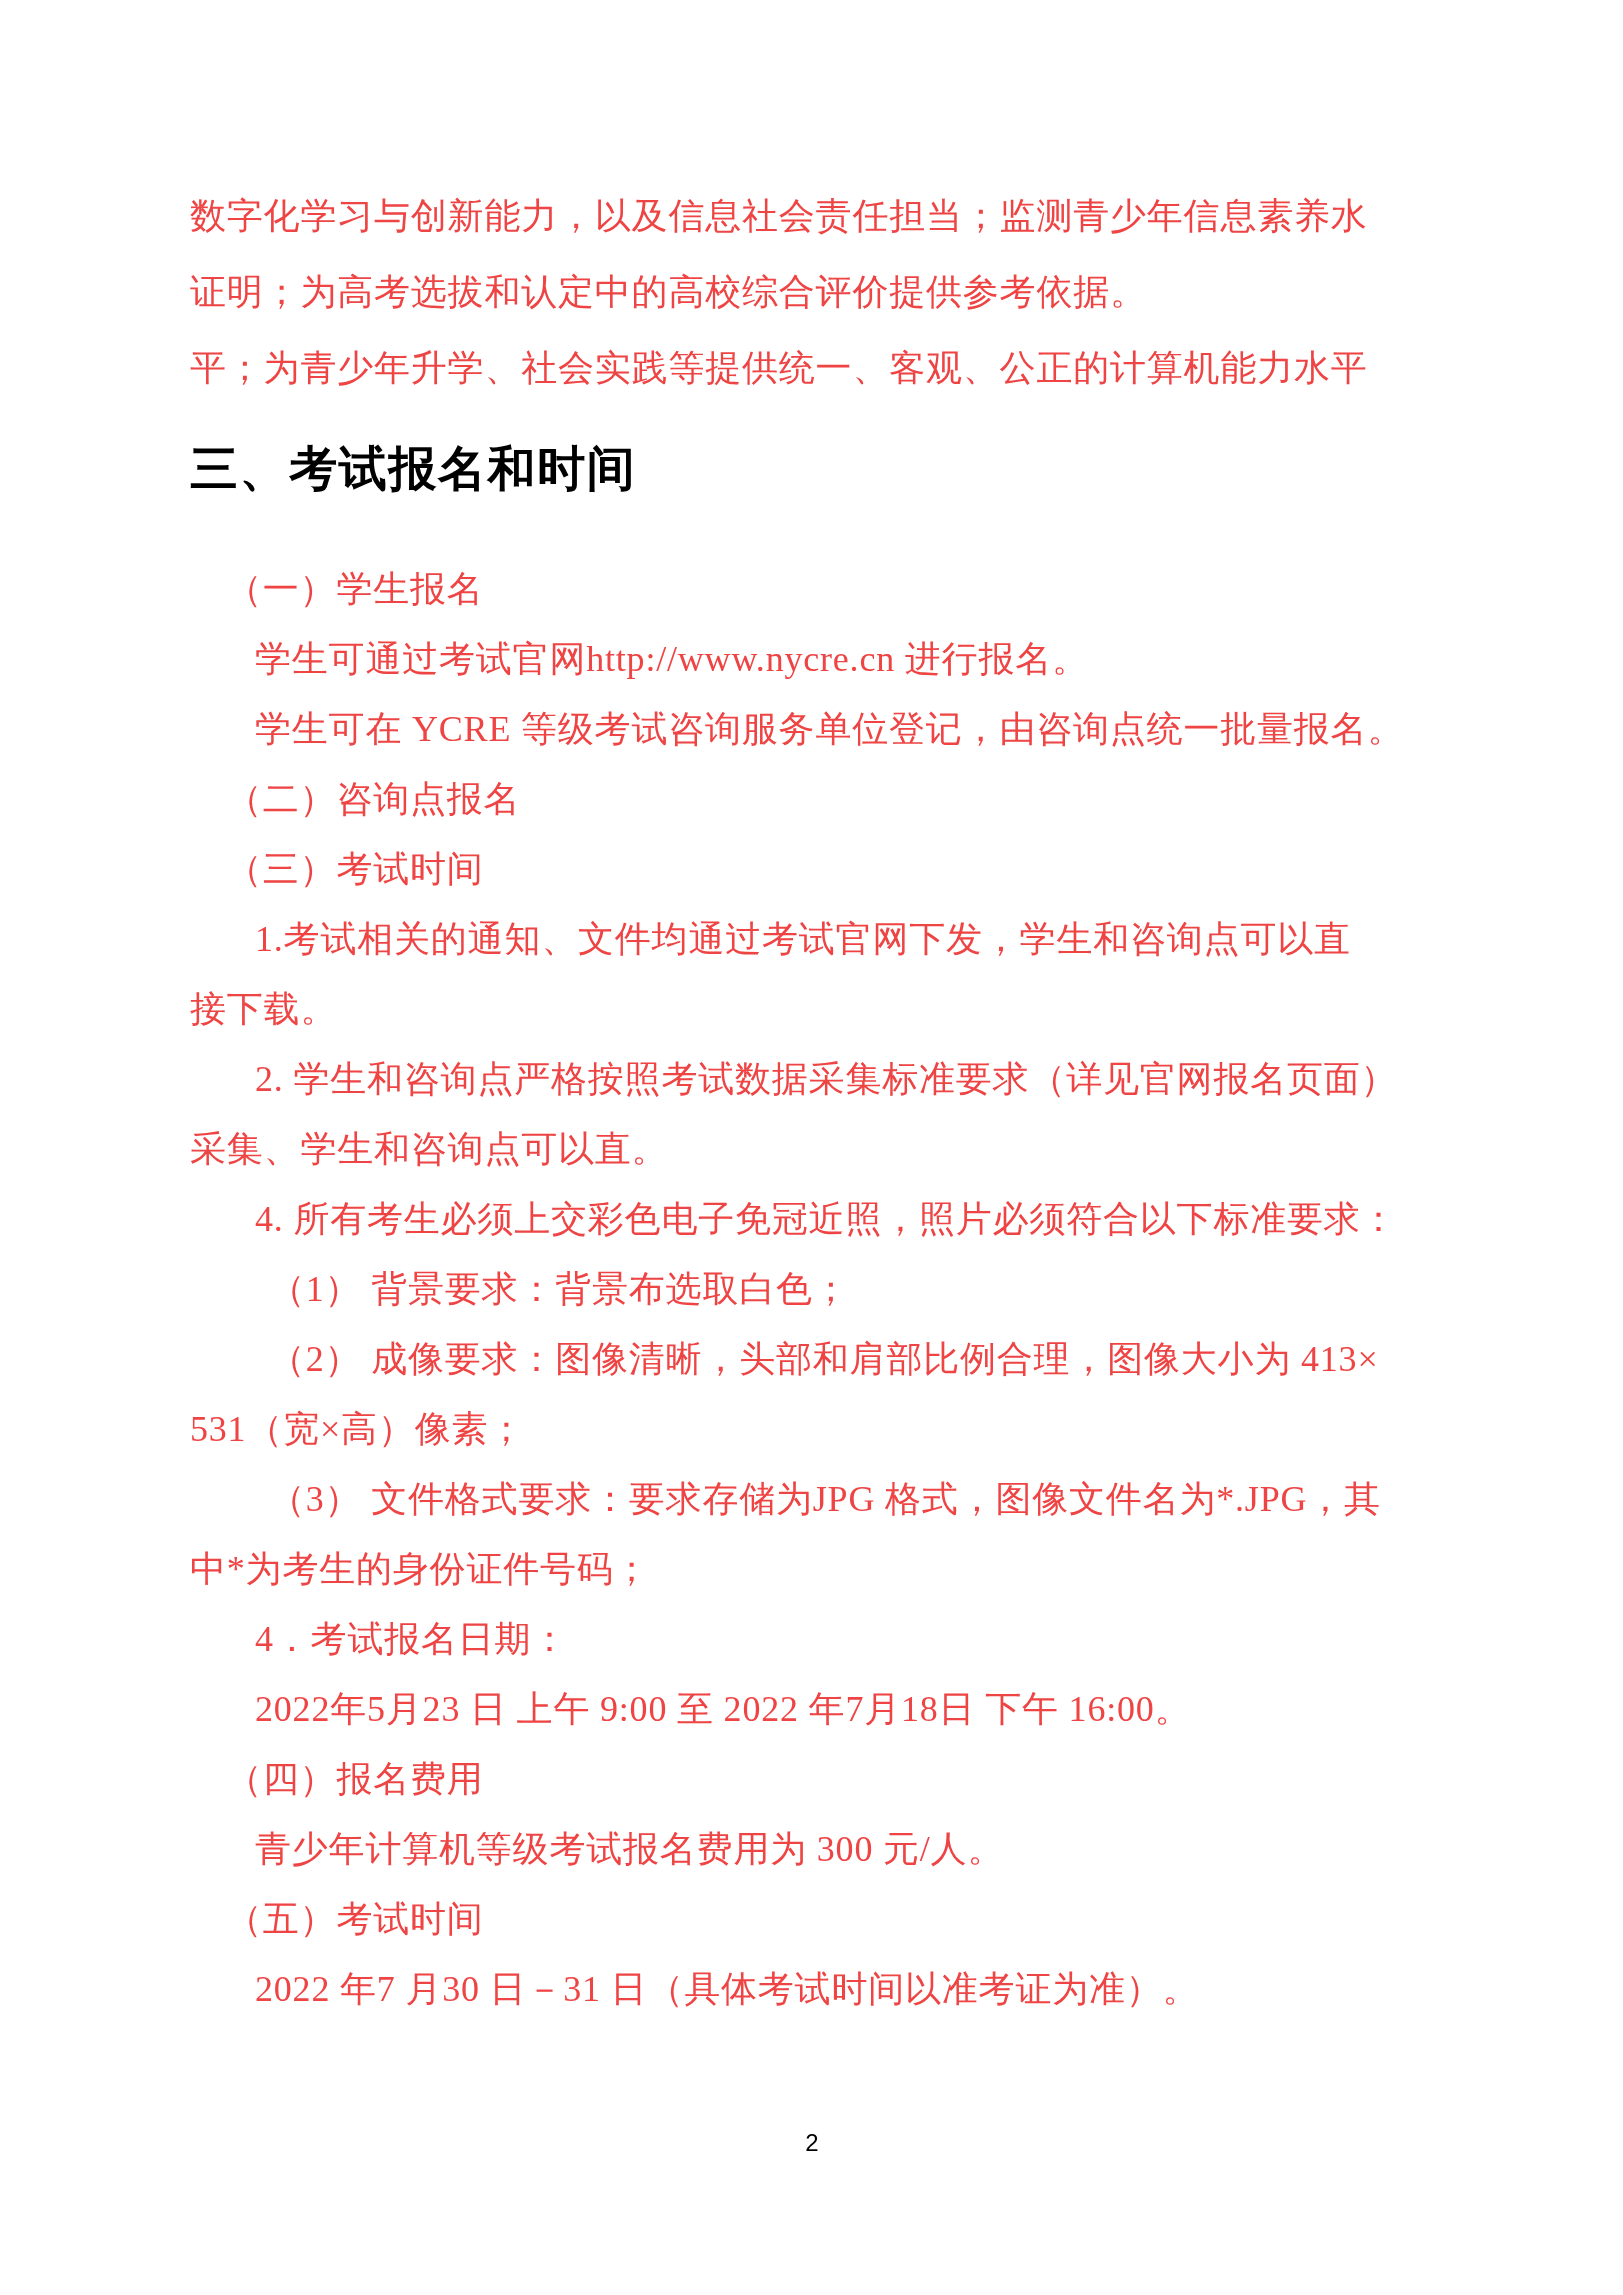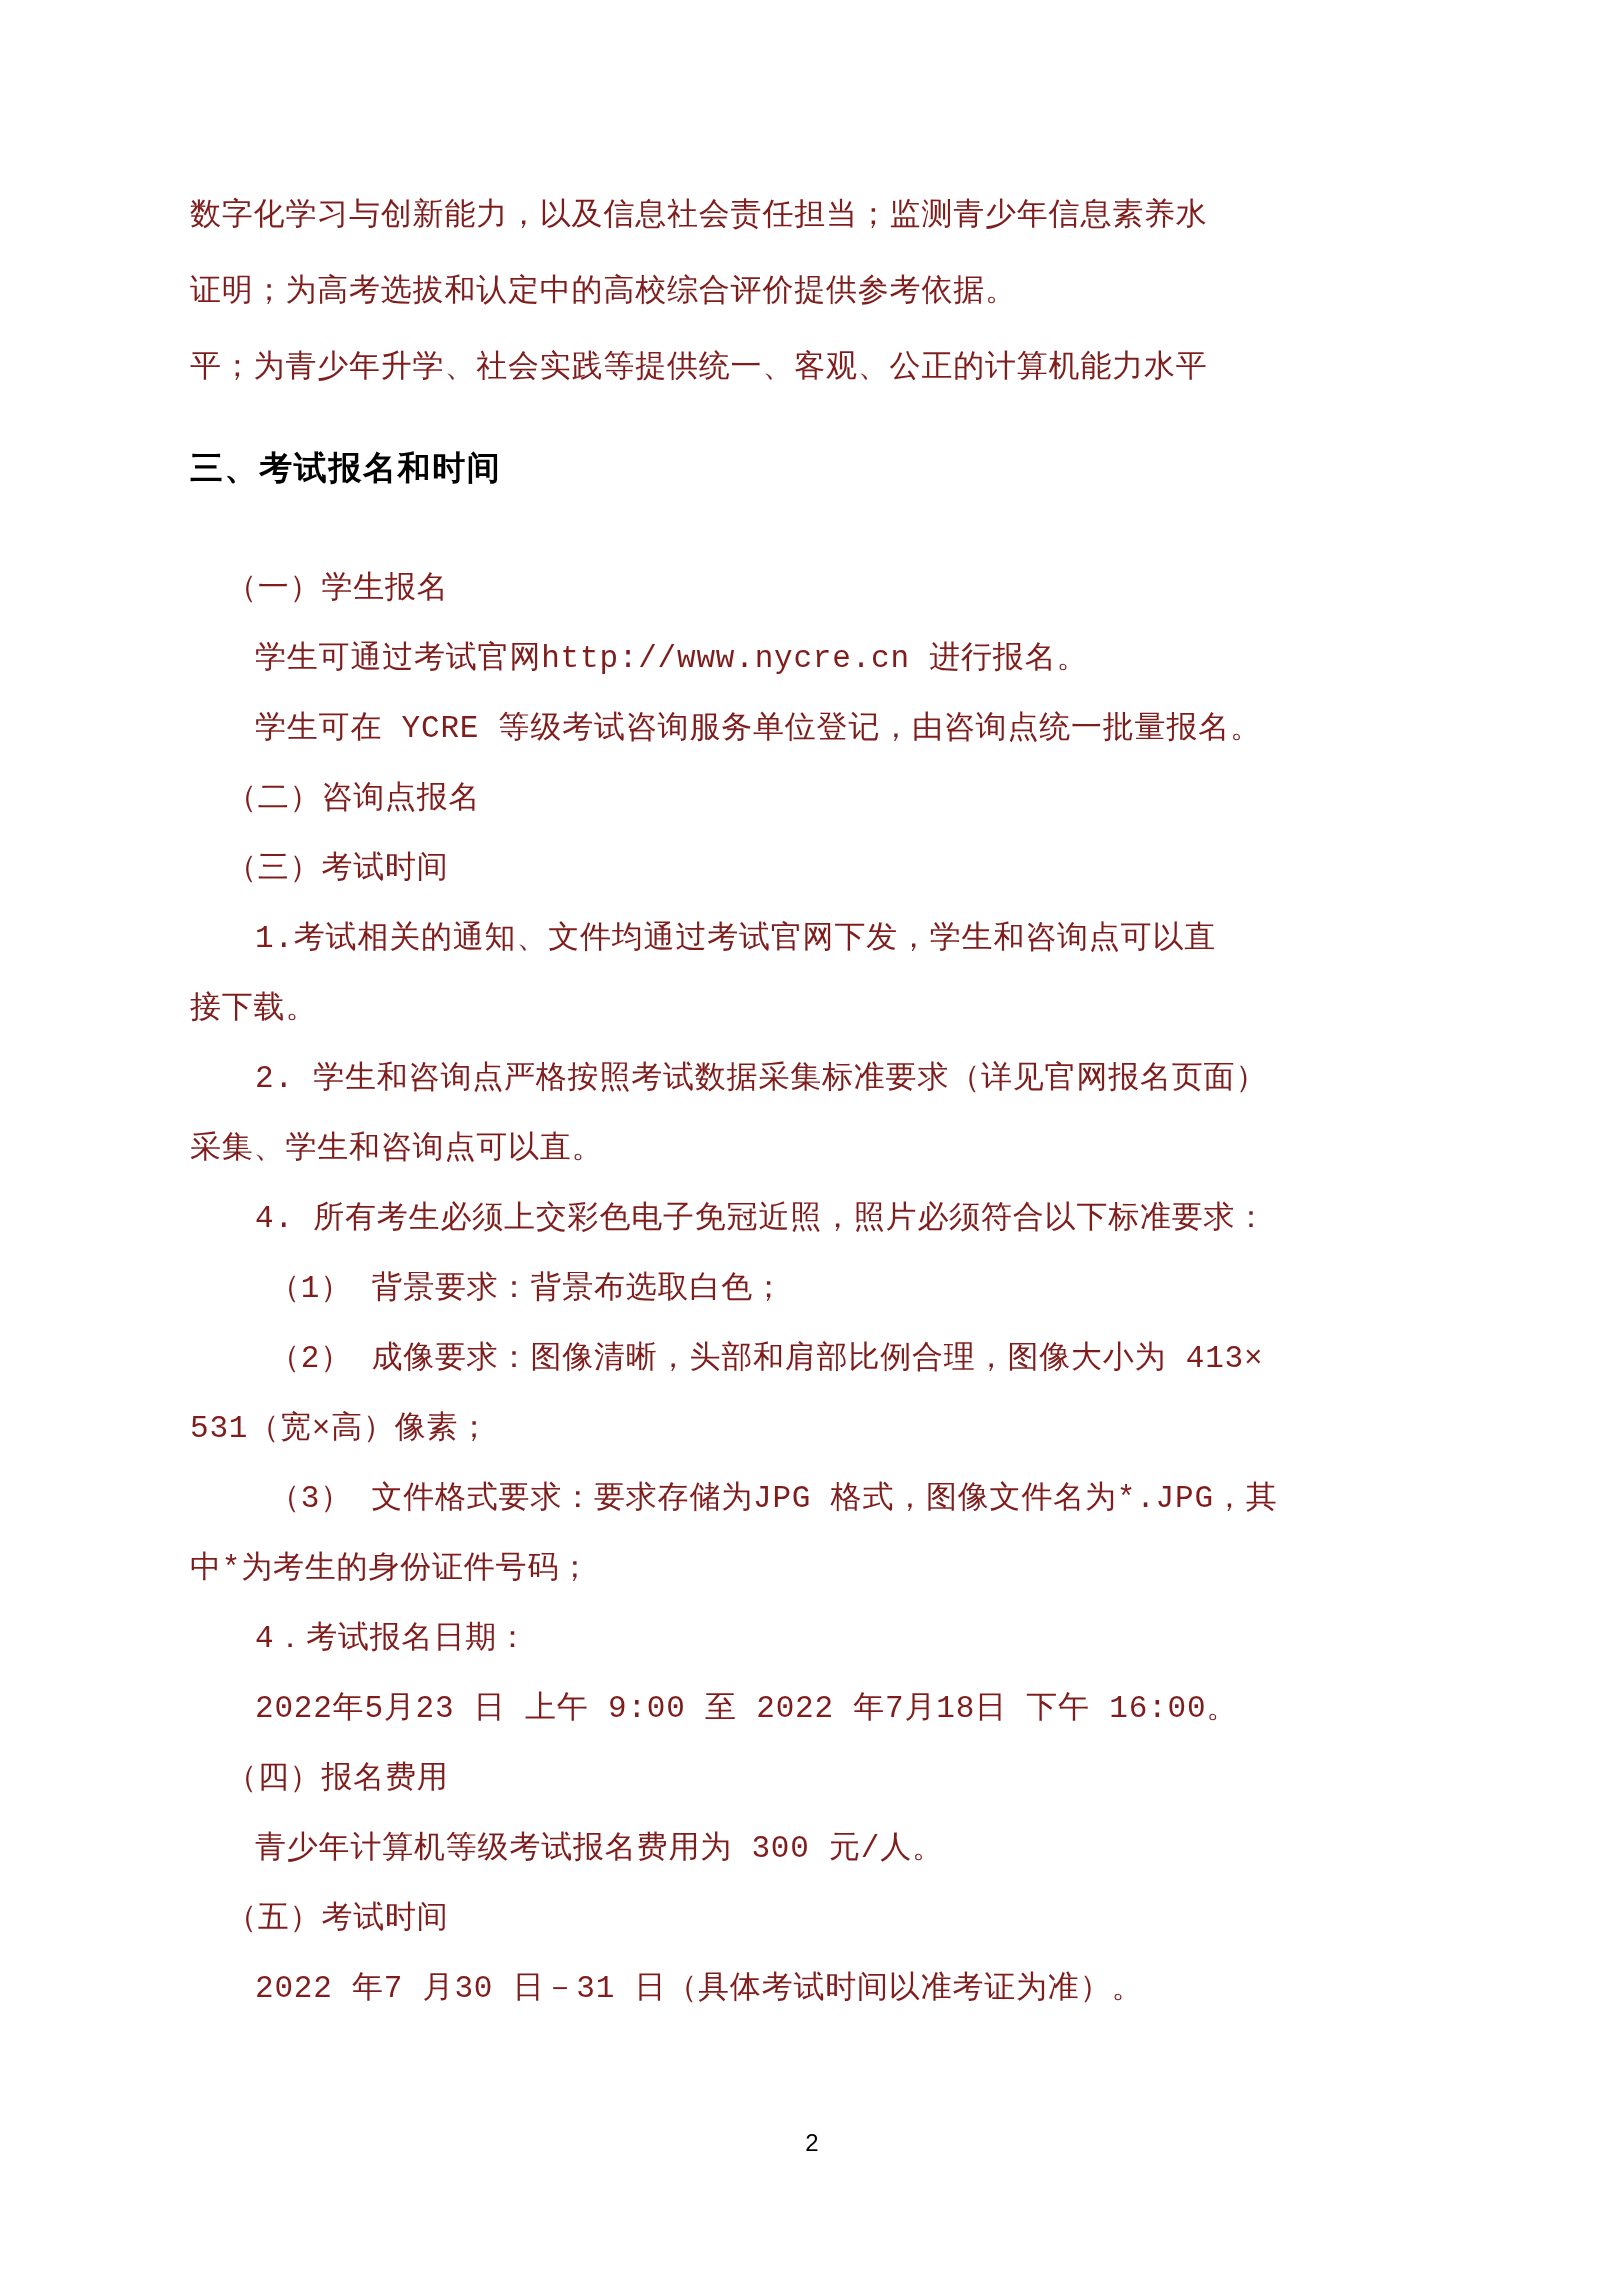--- a/index.html
+++ b/index.html
@@ -17,39 +17,38 @@
     color: #000000;
     font-family: "Liberation Serif", "DejaVu Serif", serif;
   }
   .content {
     position: absolute;
     left: 190px;
     top: 178px;
     width: 1242px;
   }
   .line {
-    font-size: 31px;
+    font-size: 36px;
     letter-spacing: 0.8px;
     line-height: 76px;
     white-space: nowrap;
-    color: #7f1d1d;
-    font-family: Liberation Mono, monospace;
+    color: #ef4444;
   }
   .body-lines .line {
     line-height: 70px;
   }
   
   .line.none  { text-indent: 0; }
   .line.paren { text-indent: 36px; }  
   .line.item  { text-indent: 65px; }  
   .line.sub   { text-indent: 79px; } 
   .section-heading {
     font-family: "DejaVu Sans", "Liberation Sans", sans-serif;
     font-weight: bold;
-    font-size: 33px;
+    font-size: 48px;
     letter-spacing: 1.6px;
     line-height: 76px;
     margin-top: 24px;
     margin-bottom: 48px;
     white-space: nowrap;
     color: #000000;
   }
   .page-number {
     position: absolute;
     top: 2127px;

